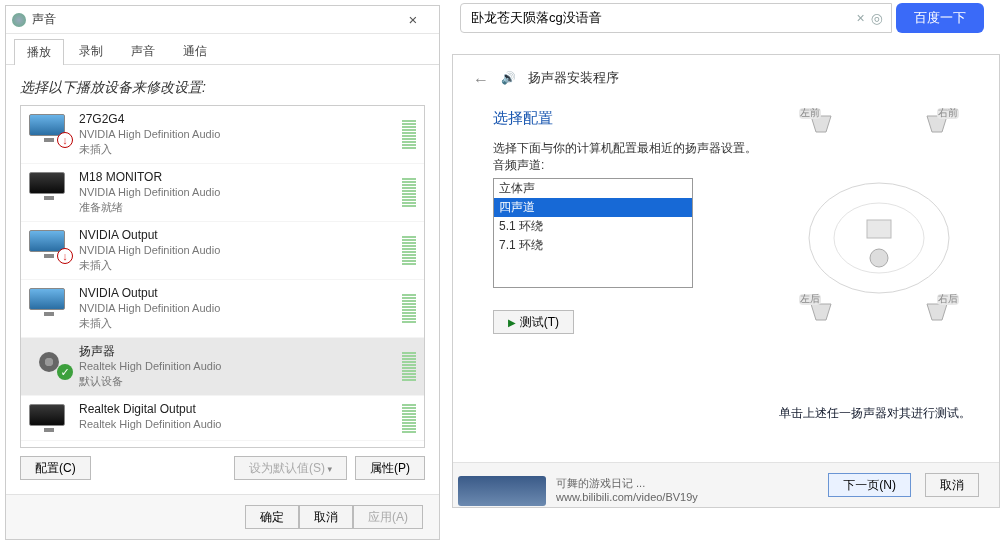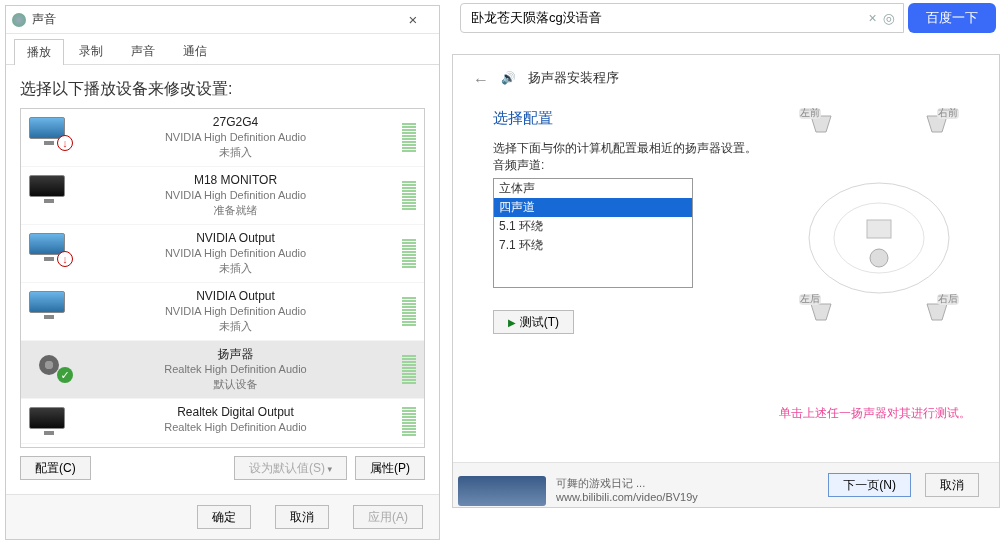--- a/index.html
+++ b/index.html
@@ -7,51 +7,51 @@
 
   
   .sound-dialog { position:absolute; left:5px; top:5px; width:435px; height:535px; border:1px solid #ccc; background:#fff; display:flex; flex-direction:column; }
   .titlebar { height:28px; border-bottom:1px solid #e6e6e6; display:flex; align-items:center; padding:0 6px; }
   .titlebar .title-text { margin-left:6px; font-size:12px; }
   .titlebar .win-close { margin-left:auto; width:40px; text-align:center; font-size:15px; color:#555; cursor:default; }
   .tabs { display:flex; padding:4px 8px 0 8px; border-bottom:1px solid #ddd; gap:2px; }
   .tabs .tab { padding:4px 12px; font-size:12px; color:#444; border:1px solid transparent; border-bottom:none; cursor:default;}
   .tabs .tab.active { border-color:#ccc; background:#fff; position:relative; top:1px; }
   .content { flex:1; padding:10px 14px 6px 14px; display:flex; flex-direction:column; overflow:hidden;}
-  .instr { font-size:16px; margin:4px 0 8px 0; }
+  .instr { font-size:14px; margin:4px 0 8px 0;font-style:italic; }
   .device-list { flex:1; border:1px solid #ccc; background:#fff; overflow-y:auto; }
   .device { display:flex; padding:6px 8px; gap:10px; border-bottom:1px solid #f4f4f4; position:relative;}
   .device.selected { background:#e8e8e8; }
   .monitor-icon { width:40px; height:30px; position:relative; margin-top:2px;}
   .monitor-icon .screen { width:36px; height:22px; background:linear-gradient(#6ab4e8,#2a6ea3); border:1px solid #888; border-radius:2px;}
   .monitor-icon .stand { width:10px; height:4px; background:#888; margin:2px auto 0;}
   .monitor-icon.dark .screen { background:linear-gradient(#3a3a3a,#0a0a0a);}
   .monitor-icon .overlay { position:absolute; bottom:-4px; right:-4px; width:16px; height:16px; border-radius:50%; display:flex; align-items:center; justify-content:center; font-size:11px; color:#fff;}
   .monitor-icon .overlay.down { background:#fff; border:1px solid #b00;}
   .monitor-icon .overlay.down::after { content:"↓"; color:#d33; font-weight:bold;}
   .speaker-icon { width:40px; height:30px; background:#e8e8e8; border-radius:3px; position:relative; margin-top:2px;}
   .speaker-icon::before { content:""; position:absolute; top:6px; left:10px; width:20px; height:20px; border-radius:50%; background:radial-gradient(circle,#999 30%, #666 31%, #666 100%);}
   .speaker-icon .overlay { position:absolute; bottom:-4px; right:-4px; width:16px; height:16px; border-radius:50%; background:#3da03d; display:flex; align-items:center; justify-content:center; font-size:11px;}
   .speaker-icon .overlay::after{content:"✓"; color:#fff;}
-  .dev-text { flex:1; display:flex; flex-direction:column; line-height:15px;align-items:center;}
+  .dev-text { flex:1; display:flex; flex-direction:column; line-height:15px;}
   .dev-text .name { font-size:12px; color:#222;}
   .dev-text .mfr { font-size:11px; color:#777;}
   .dev-text .status { font-size:11px; color:#777;}
   .level-bars { width:14px; display:flex; flex-direction:column-reverse; gap:1px; align-self:center;}
   .level-bars .bar { height:2px; background:#9cd49c;}
   .btn-row { display:flex; gap:8px; padding:8px 0;}
   .winbtn { height:24px; padding:0 14px; border:1px solid #bbb; background:#f4f4f4; font-size:12px; cursor:default;}
   .winbtn.disabled { color:#aaa;}
   .btn-row .spacer { flex:1; }
   .dropdown-arrow::after{ content:" ▾"; font-size:9px; color:#888;}
-  .bottom-bar { display:flex; justify-content:flex-end; gap:24px; padding:10px 16px; border-top:1px solid #e2e2e2; background:#f7f7f7;}
+  .bottom-bar { display:flex; justify-content:flex-end; gap:0; padding:10px 16px; border-top:1px solid #e2e2e2; background:#f7f7f7;}
 
   
   .right { position:absolute; left:452px; top:0; width:548px; height:544px; }
-  .searchbar { display:flex; height:36px; padding:4px 4px 4px 8px; gap:4px; align-items:center;}
+  .searchbar { display:flex; height:36px; padding:4px 16px 4px 8px; gap:4px; align-items:center;}
   .search-input-wrap { flex:1; border:1px solid #ccc; border-radius:4px 0 0 4px; height:30px; display:flex; align-items:center; padding:0 8px; gap:6px;}
   .search-input-wrap input { flex:1; border:none; outline:none; font-size:13px;}
   .search-input-wrap .clear, .search-input-wrap .cam { color:#9aa; font-size:14px;}
   .search-btn { height:30px; padding:0 18px; border:none; border-radius:6px; background:#3a6af8; color:#fff; font-size:13px; cursor:default;}
 
   
   .wizard { position:absolute; left:452px; top:54px; width:548px; height:454px; border:1px solid #cfcfcf; background:#fff; display:flex; flex-direction:column;}
   .wiz-header { display:flex; align-items:center; padding:14px 16px 4px 20px; gap:12px;}
   .back-arrow { font-size:16px; color:#888;}
   .wiz-header .wiz-title { font-size:13px; color:#333;}
@@ -60,21 +60,21 @@
   .wiz-body .sub { font-size:12px; }
   .wiz-body .label { font-size:12px; margin-bottom:4px;}
   .channel-list { width:200px; height:110px; border:1px solid #999; background:#fff; font-size:12px; overflow:hidden;}
   .channel-list .opt { padding:1px 5px; cursor:default;}
   .channel-list .opt.sel { background:#1769d6; color:#fff;}
   .test-btn { margin-top:22px; height:24px; padding:0 14px; border:1px solid #bbb; background:#f4f4f4; font-size:12px; display:inline-flex; align-items:center; gap:4px;}
   .test-btn .play { color:#167c22; font-size:10px;}
   .wiz-diagram { position:absolute; right:20px; top:17px; width:200px; height:220px;}
   .wiz-diagram svg { width:100%; height:100%;}
   .spk-tag { font-size:10px; fill:#888;}
-  .wiz-hint { position:absolute; right:28px; bottom:16px; font-size:12px; color:#ec4899;}
+  .wiz-hint { position:absolute; right:28px; bottom:16px; font-size:12px; color:#0f172a;}
   .wiz-footer { display:flex; justify-content:flex-end; gap:14px; padding:10px 20px; border-top:1px solid #e2e2e2; background:#f5f5f5;margin-top:24px;}
   .wiz-footer .winbtn.primary { border:1px solid #6a95d4; background:#eaf2ff;}
 
   
   .video-strip { position:absolute; left:458px; top:476px; display:flex; gap:10px; align-items:flex-start; color:#666; font-size:11px;}
   .thumb { width:88px; height:30px; background:linear-gradient(#3a5a88,#6c8ab0); border-radius:3px;}
 
   
   .snd-icon { width:14px; height:14px; border-radius:50%; background:radial-gradient(circle,#9ab,#6a8);}
 </style>

